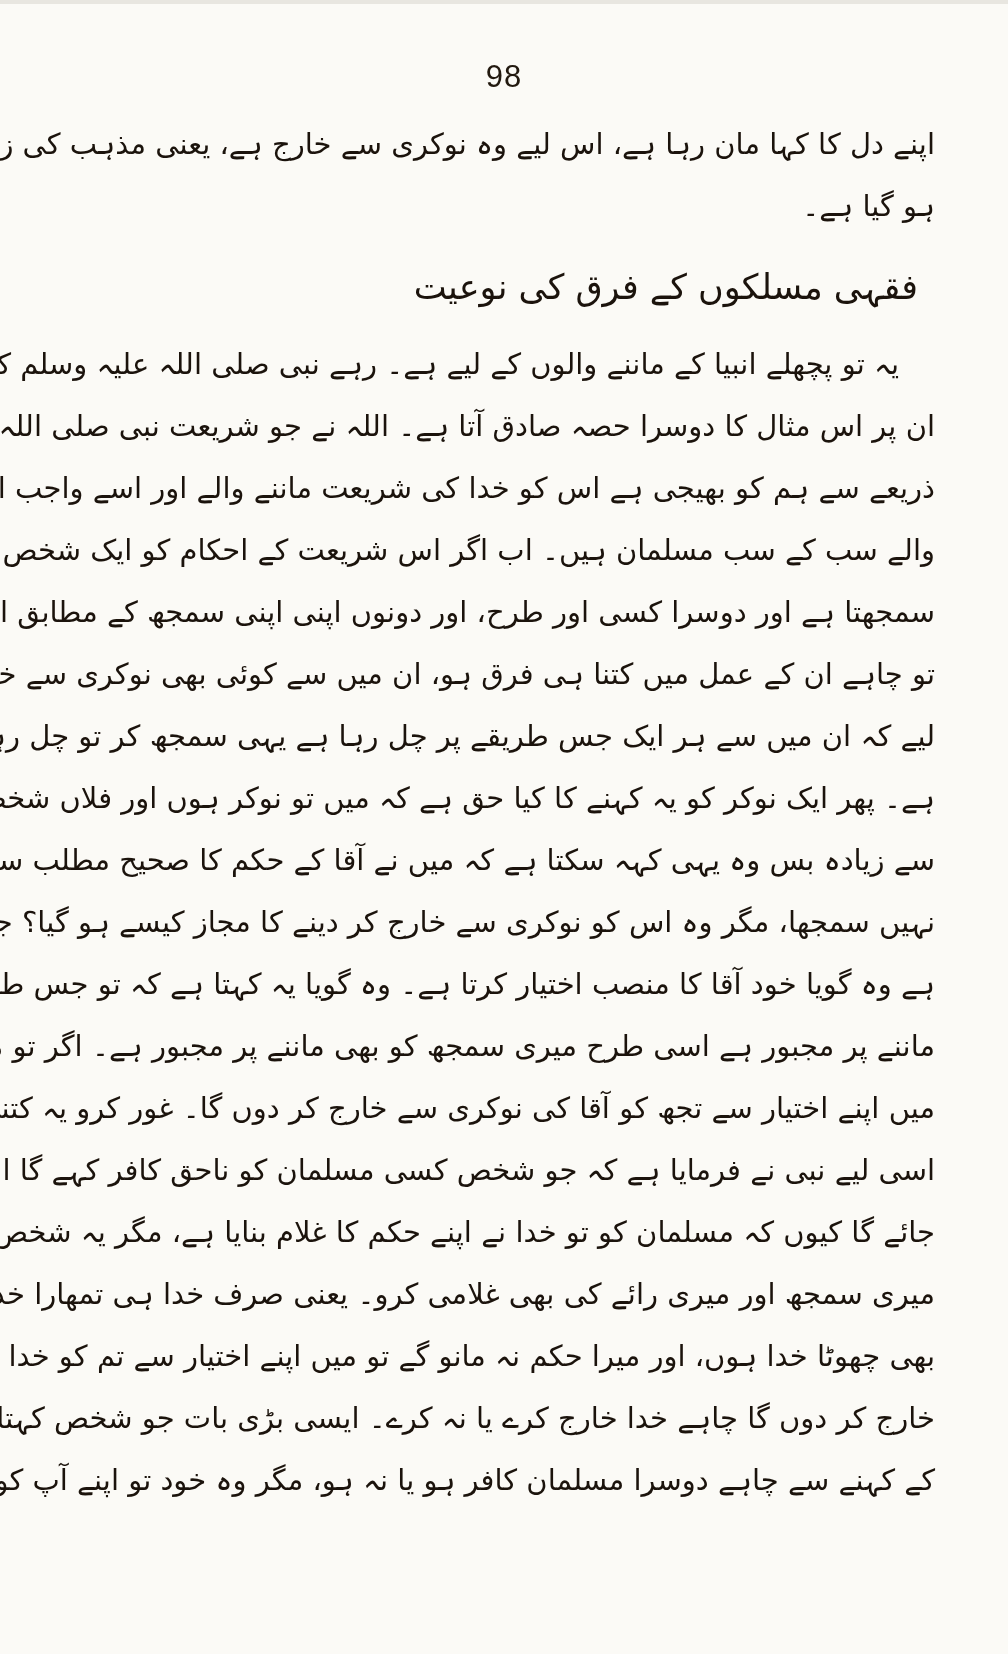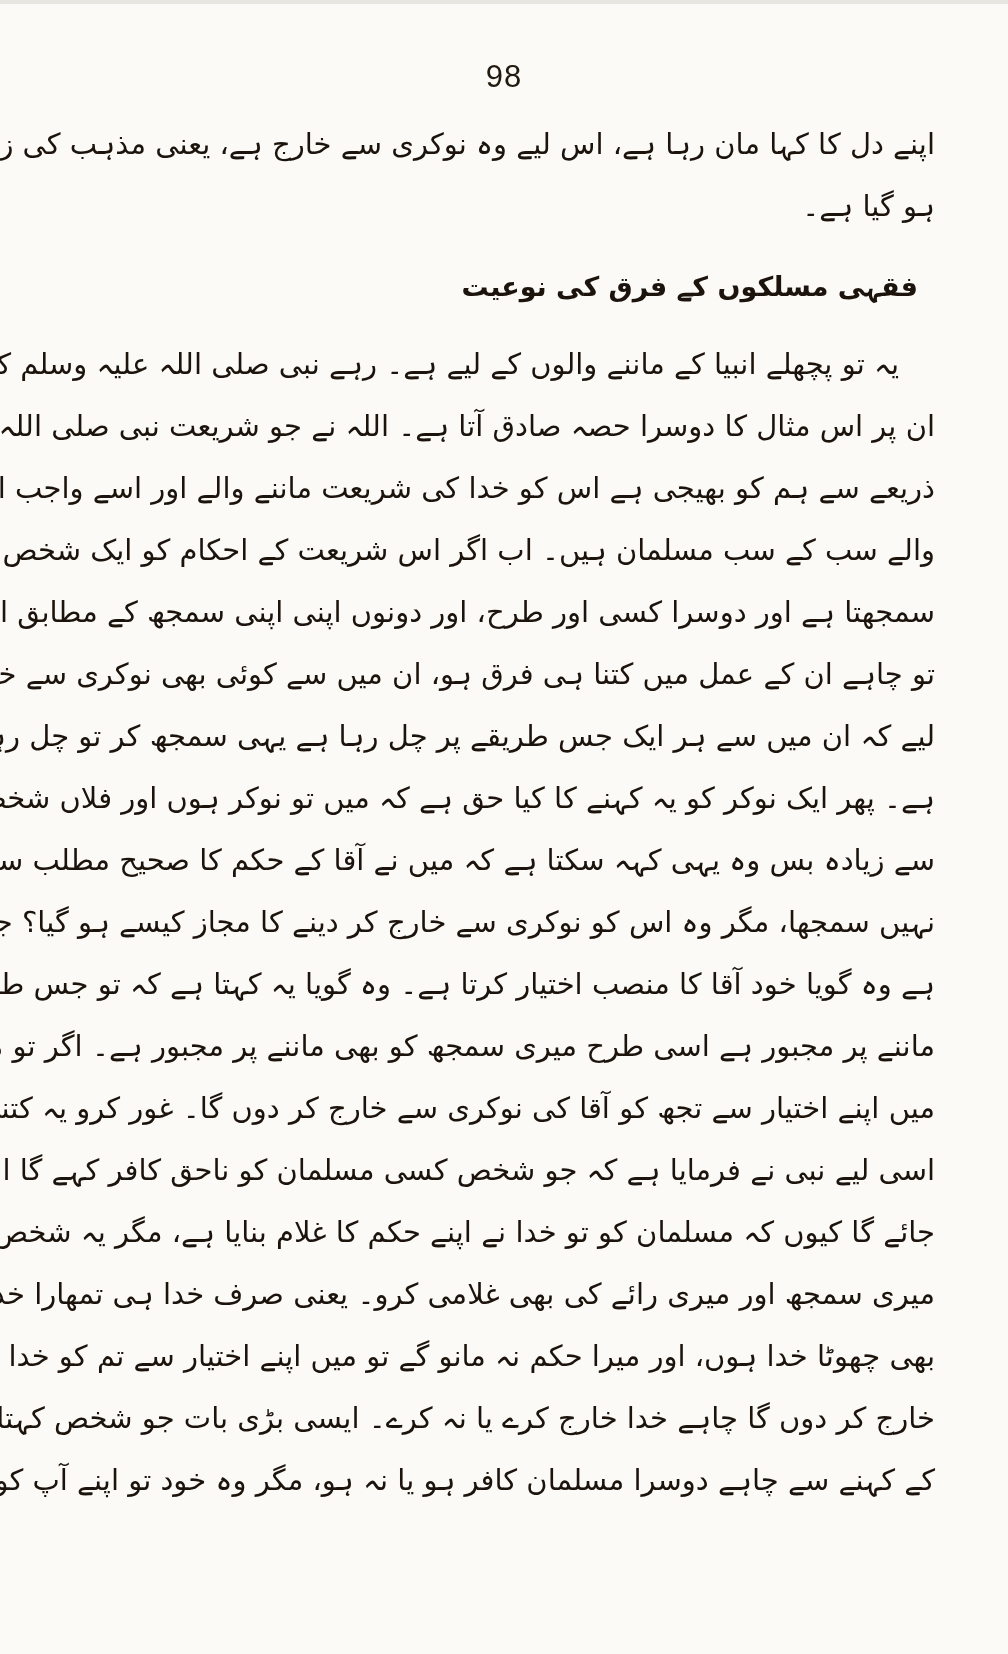--- a/index.html
+++ b/index.html
@@ -52,22 +52,22 @@
   .line.short{
     text-align:left;
     text-align-last:right;
     white-space:normal;
   }
   .line.indent-first{
     padding-right:36px;
   }
   .section-heading{
     direction:rtl;
-    font-size:27px;
-    font-weight:bold;
+    font-size:35px;
+    font-weight:normal;
     color:var(--ink);
     width:fit-content;
     margin:26px 90px 22px auto;
     height:48px;
     line-height:48px;
     white-space:nowrap;
   }
 </style>
 </head>
 <body>

